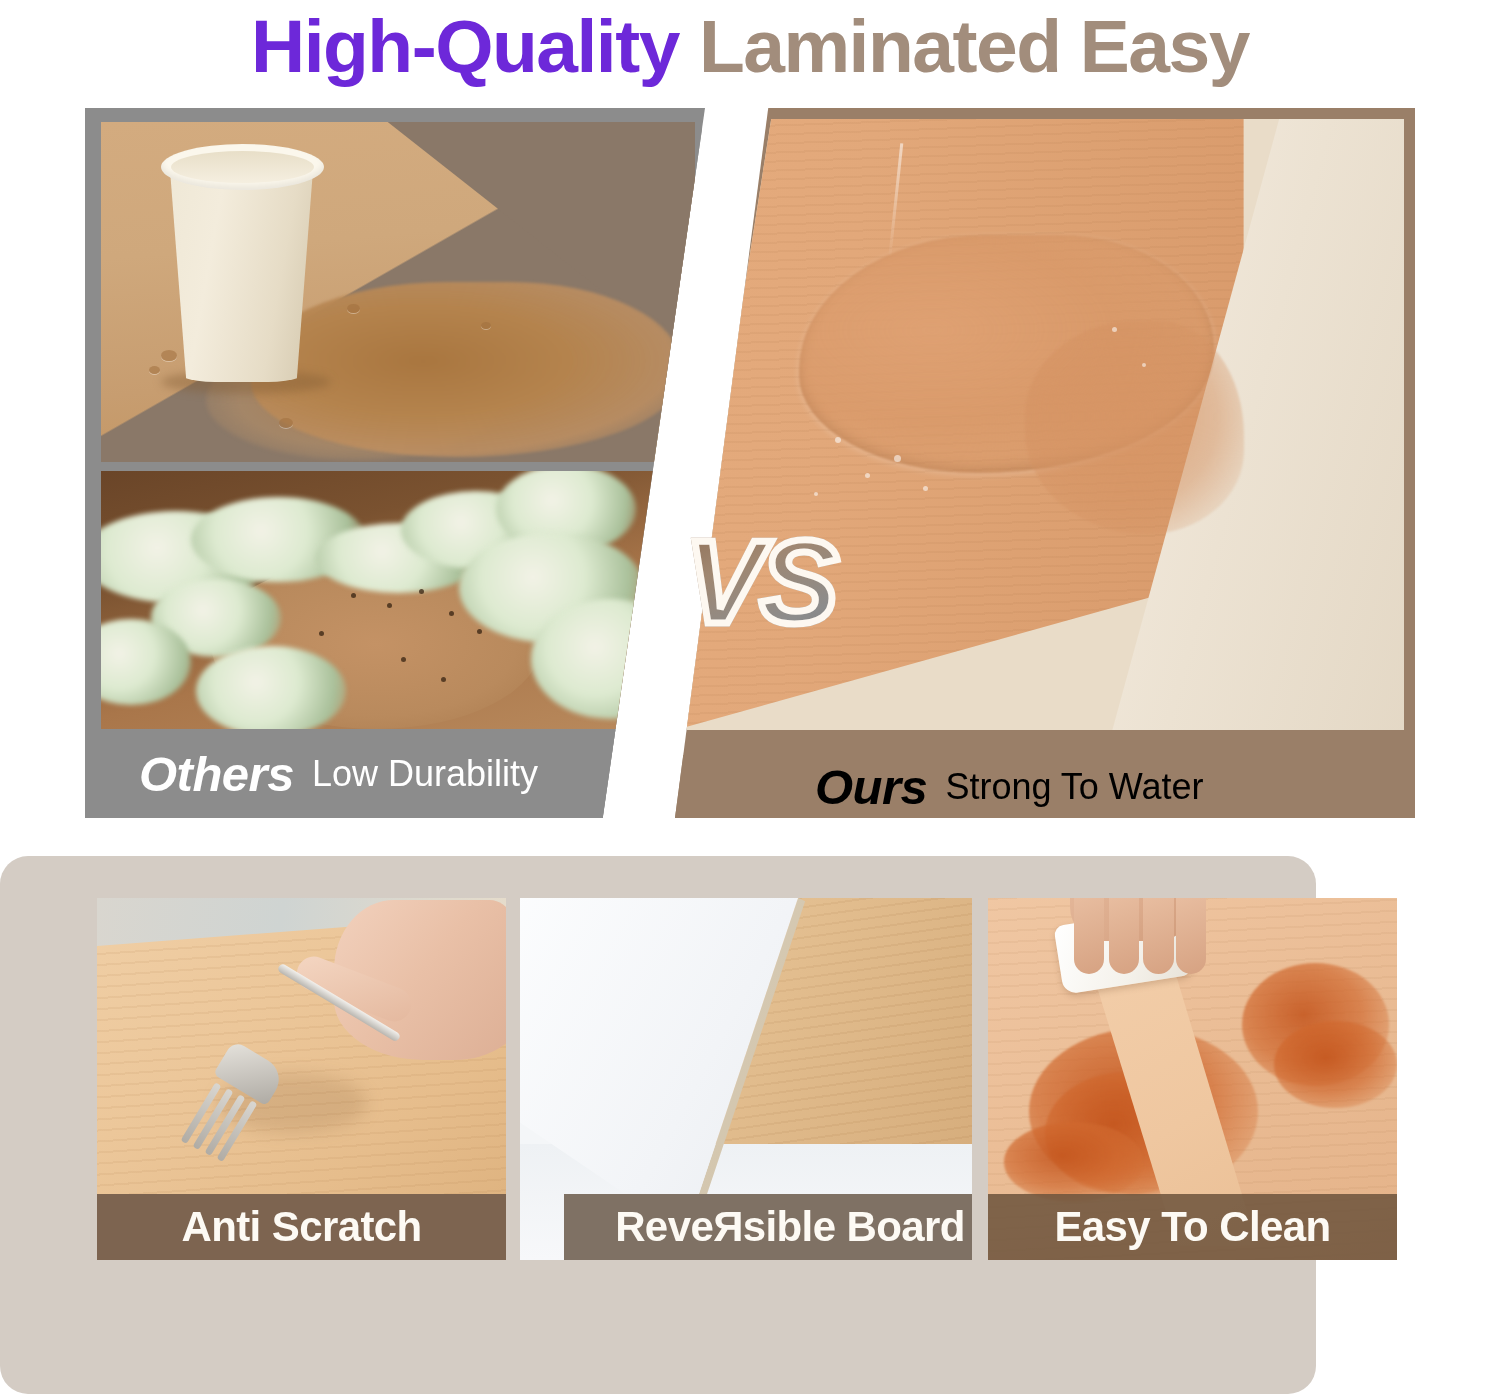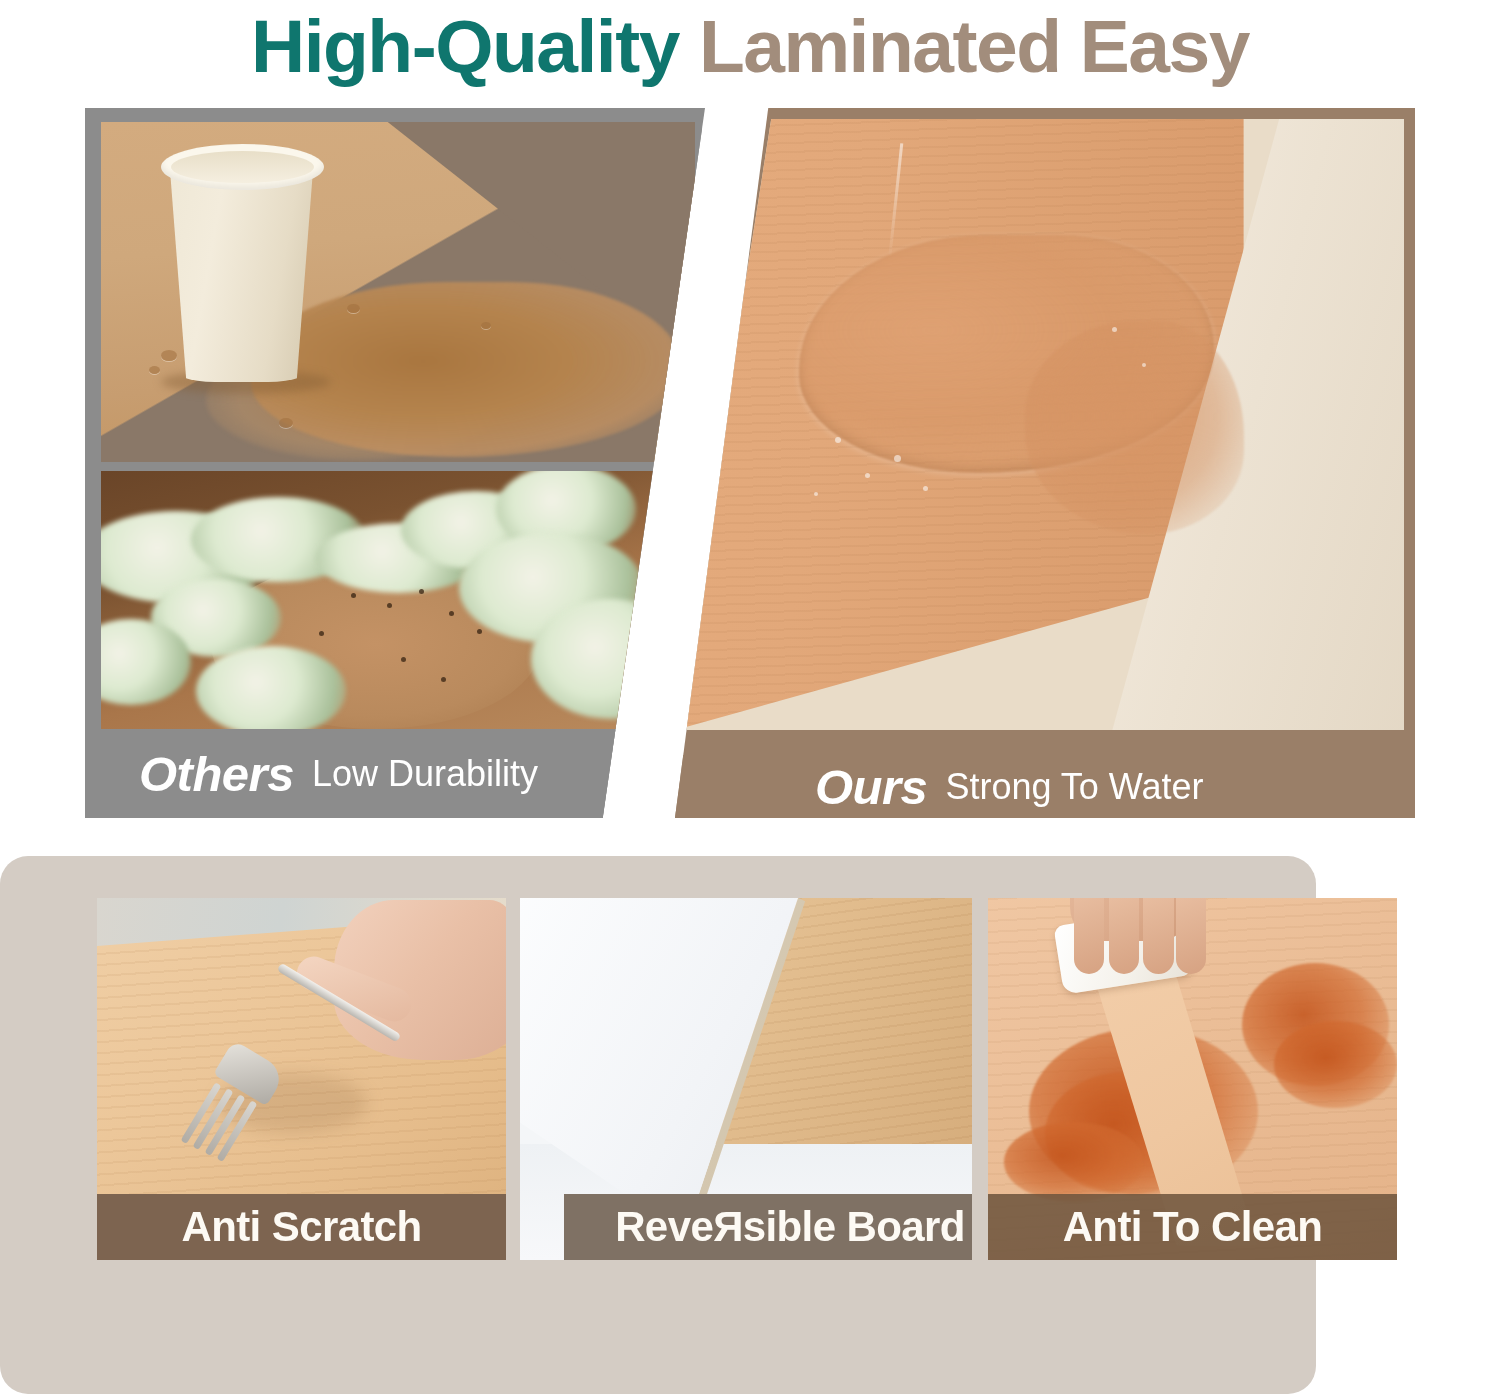--- a/index.html
+++ b/index.html
@@ -13,21 +13,21 @@
 
   
   .headline {
     position:absolute; left:0; top:0; width:1500px; height:92px;
     display:flex; align-items:center; justify-content:center;
     white-space:nowrap;
   }
   .headline span {
     font-size:75px; font-weight:bold; letter-spacing:-1.5px;
   }
-  .hl-dark { color:#0f766e; }
+  .hl-dark { color:#6d28d9; }
   .hl-tan  { color:#a28d7c; margin-left:20px; }
 
   
   .compare {
     position:absolute; left:85px; top:108px; width:1330px; height:710px;
   }
 
   
   .others-wrap {
     position:absolute; left:0; top:0; width:620px; height:710px;
@@ -174,21 +174,21 @@
   }
   .ours-inner .streak {
     position:absolute; left:30%; top:4%; width:3px; height:120px;
     background:linear-gradient(to bottom, rgba(255,255,255,.55), rgba(255,255,255,0));
     transform:rotate(6deg);
   }
   .ours-band {
     position:absolute; left:0; bottom:0; right:11px; height:63px;
     background:#9a7f68;
     display:flex; align-items:center; padding-left:140px;
-    color:#ffffff; white-space:nowrap;
+    color:#000000; white-space:nowrap;
   }
 
   
   .vs {
     position:absolute; left:600px; top:415px;
     font-size:118px; font-weight:bold; font-style:italic;
     letter-spacing:-4px; line-height:1;
     background:linear-gradient(160deg,#8e6f56 0%, #a08771 35%, #8c8c8c 78%, #7f7f7f 100%);
     -webkit-background-clip:text; background-clip:text;
     color:transparent;
@@ -401,20 +401,21 @@
       <div class="bead" style="left:19%;top:61%;width:4px;height:4px;"></div>
       <div class="bead" style="left:60%;top:34%;width:5px;height:5px;"></div>
       <div class="bead" style="left:64%;top:40%;width:4px;height:4px;"></div>
     </div>
     <div class="ours-band">
       <span class="lbl-strong">Ours</span>
       <span class="lbl-light">Strong To Water</span>
     </div>
   </div>
 
+  <div class="vs">VS</div>
 </div>
 
 <div class="features">
 
   <div class="fcard c1">
     <div class="fphoto wood-a">
       <div class="topstrip"></div>
       <div class="shadow-soft" style="left:120px;top:175px;width:150px;height:60px;"></div>
       <div class="hand"></div>
       <div class="finger" style="right:92px;top:74px;width:120px;height:34px;transform:rotate(21deg);"></div>
@@ -446,15 +447,15 @@
       <div class="sauce" style="left:70%;top:34%;width:30%;height:24%;"></div>
       <div class="sauce" style="left:4%;top:62%;width:34%;height:22%;"></div>
       <div class="clean"></div>
       <div class="cloth"></div>
       <div class="hand3"></div>
       <div class="fing" style="left:21%;"></div>
       <div class="fing" style="left:29.5%;"></div>
       <div class="fing" style="left:38%;"></div>
       <div class="fing" style="left:46%;"></div>
     </div>
-    <div class="fband b3">Anti To Clean</div>
+    <div class="fband b3">Easy To Clean</div>
   </div>
 </div>
 
 </body></html>

